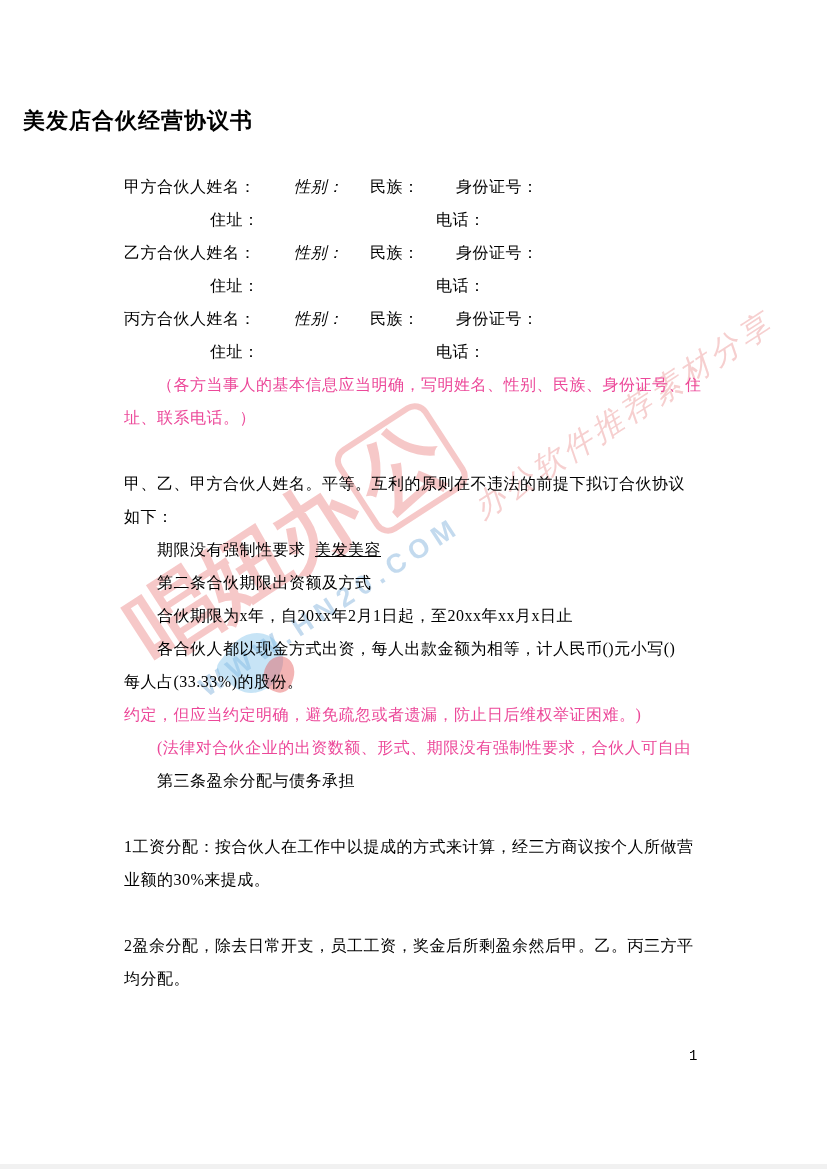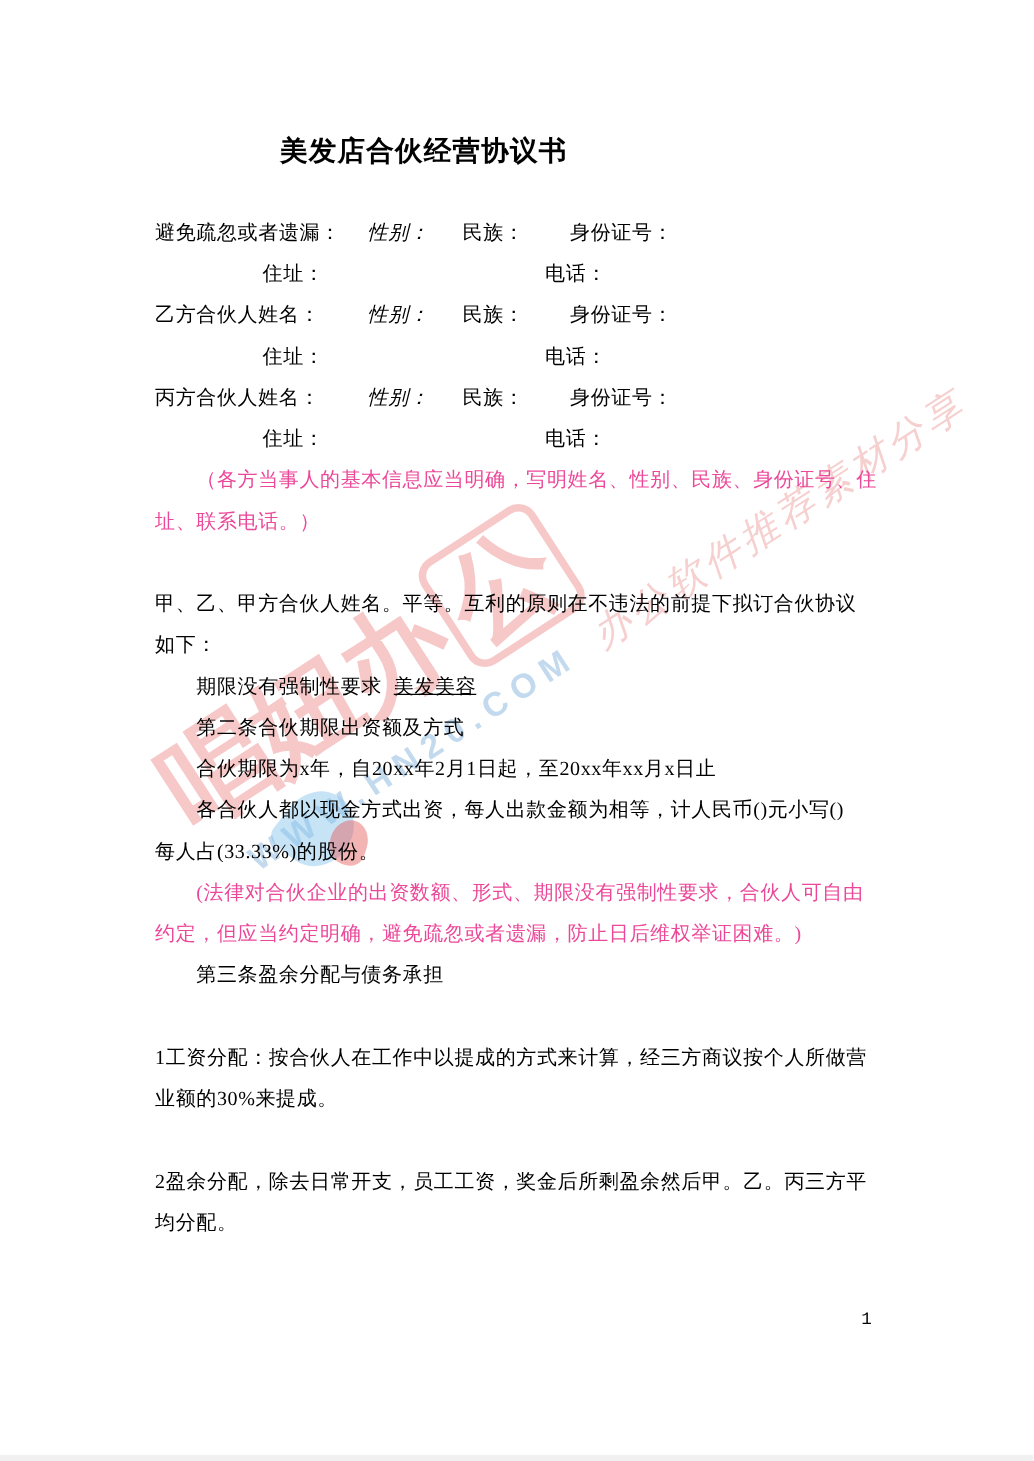--- a/index.html
+++ b/index.html
@@ -48,22 +48,23 @@
   }
   .wm-logo .drop-red{
     position:absolute;left:46px;top:38px;width:30px;height:36px;
     background:rgba(228,88,88,0.45);
     border-radius:50% 50% 12px 50%;
     transform:rotate(18deg);
   }
   
   .doc-title{
     position:absolute;left:0;top:106px;width:678px;
-    text-align:center;font-size:22px;font-weight:bold;letter-spacing:1px;
+    font-size:22px;font-weight:bold;letter-spacing:1px;
     z-index:1;
+    padding-left:23px;
   }
   .content{
     position:absolute;left:124px;top:170px;width:590px;
     font-size:16px;letter-spacing:0.5px;
     z-index:1;
   }
   .line{height:33px;line-height:33px;white-space:nowrap;}
   .blank{height:33px;}
   .indent{padding-left:33px;}
   .red{color:#ec4899;}
@@ -101,21 +102,21 @@
   <div class="wm-logo">
     <div class="drop-blue"></div>
     <div class="drop-red"></div>
   </div>
 
   <div class="doc-title">美发店合伙经营协议书</div>
 
   <div class="content">
 
     <div class="line fields">
-      <span class="f-name">避免疏忽或者遗漏：</span>
+      <span class="f-name">甲方合伙人姓名：</span>
       <span class="f-gender">性别：</span>
       <span class="f-ethnic">民族：</span>
       <span class="f-id">身份证号：</span>
     </div>
     <div class="line fields">
       <span class="f-addr">住址：</span>
       <span class="f-phone">电话：</span>
     </div>
 
     <div class="line fields">
@@ -151,22 +152,22 @@
     <div class="line indent">
       <span>期限没有强制性要求</span>
       <span class="underlined">美发美容</span>
     </div>
 
     <div class="line indent">第二条合伙期限出资额及方式</div>
     <div class="line indent">合伙期限为x年，自20xx年2月1日起，至20xx年xx月x日止</div>
     <div class="line indent">各合伙人都以现金方式出资，每人出款金额为相等，计人民币()元小写()</div>
     <div class="line">每人占(33.33%)的股份。</div>
 
+    <div class="line red">约定，但应当约定明确，避免疏忽或者遗漏，防止日后维权举证困难。)</div>
     <div class="line red indent">(法律对合伙企业的出资数额、形式、期限没有强制性要求，合伙人可自由</div>
-    <div class="line red">约定，但应当约定明确，避免疏忽或者遗漏，防止日后维权举证困难。)</div>
 
     <div class="line indent">第三条盈余分配与债务承担</div>
 
     <div class="blank"></div>
 
     <div class="line">1工资分配：按合伙人在工作中以提成的方式来计算，经三方商议按个人所做营</div>
     <div class="line">业额的30%来提成。</div>
 
     <div class="blank"></div>
 

